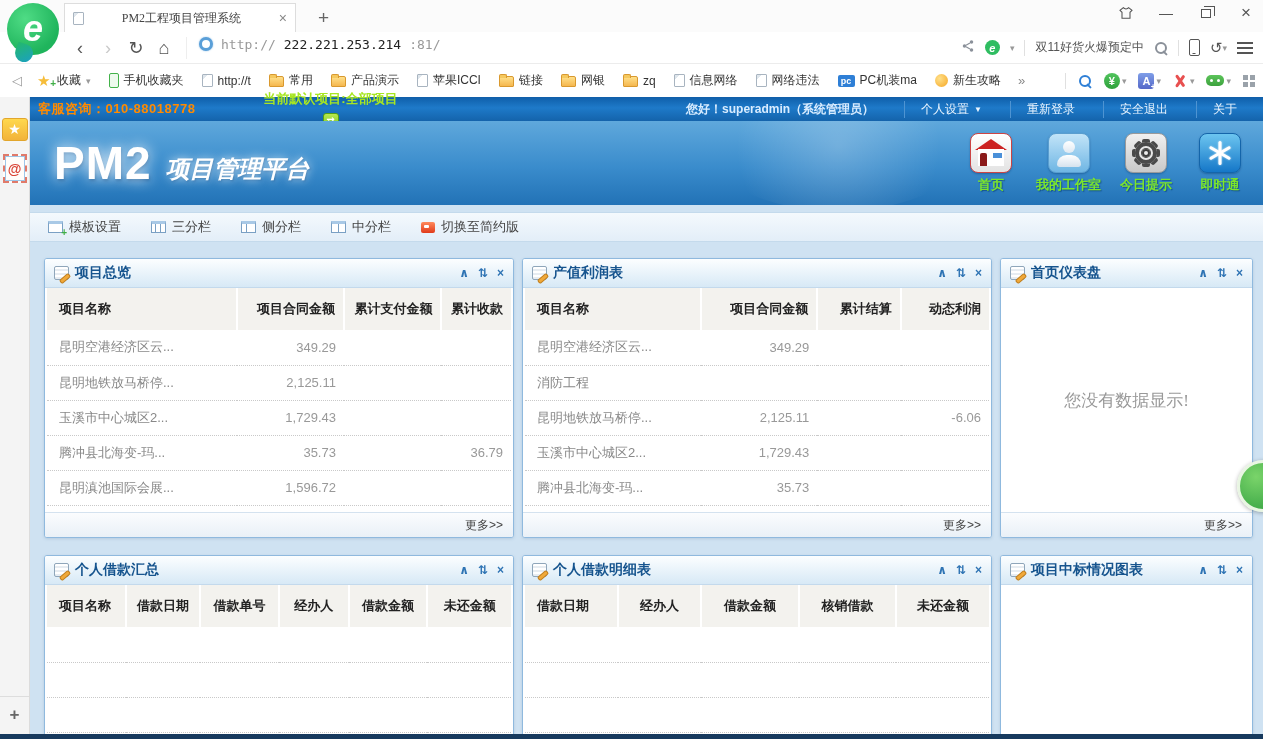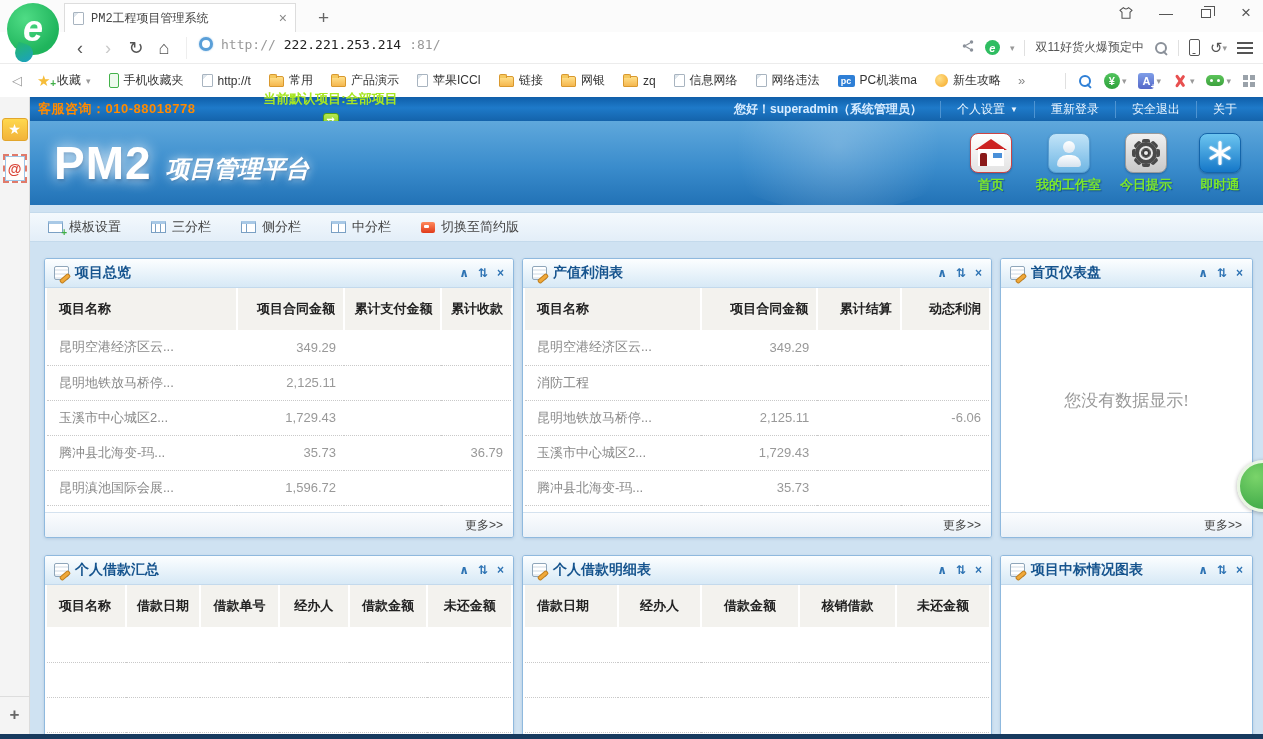--- a/index.html
+++ b/index.html
@@ -11,21 +11,21 @@
   .titlebar { position:relative; height:32px; background:#fbfbfb; display:flex; align-items:flex-end; padding-left:64px; }
   .logo-e { position:absolute; left:7px; top:3px; width:52px; height:52px; border-radius:50%;
             background:radial-gradient(circle at 35% 30%, #4fdc85, #1fb45c 70%); z-index:6;
             display:flex; align-items:center; justify-content:center;
             color:#fff; font-size:36px; font-weight:bold; font-style:italic; }
   .logo-e::after { content:""; position:absolute; left:8px; bottom:-7px; width:18px; height:18px;
             background:linear-gradient(135deg,#23b96a,#1b9fc6); border-radius:2px 50% 50% 50%;
             transform:rotate(20deg); z-index:-1; }
   .tab { width:232px; height:29px; background:#fff; border:1px solid #ddd; border-bottom:none;
          display:flex; align-items:center; gap:7px; padding:0 8px; }
-  .tab-title { flex:1; font-size:12px; color:#444; overflow:hidden; white-space:nowrap; font-family:Liberation Mono, monospace; }
+  .tab-title { flex:1; font-size:12px; color:#444; overflow:hidden; white-space:nowrap; font-family:Liberation Serif, serif;text-align:center; }
   .tab-close { color:#888; font-size:14px; cursor:pointer; }
   .newtab { margin-left:16px; font-size:19px; color:#666; height:29px; display:flex; align-items:center; padding:0 6px; }
   .win-controls { position:absolute; right:8px; top:4px; display:flex; align-items:center; gap:22px; }
   .wc { color:#555; font-size:14px; display:flex; align-items:center; justify-content:center; width:18px; height:18px; }
   .restore-glyph { width:10px; height:9px; border:1.5px solid #555; background:#fff; position:relative; }
   .restore-glyph::before { content:""; position:absolute; top:-4px; left:2px; width:10px; height:9px; border:1.5px solid #555; border-left:none; border-bottom:none; }
 
   
   .addrbar { height:32px; background:#fff; border-bottom:1px solid #ececec; display:flex; align-items:center; padding:0 10px 0 68px; gap:4px; }
   .navbtn { font-size:18px; color:#555; width:24px; text-align:center; line-height:24px; }
@@ -86,21 +86,21 @@
   .side-spacer { flex:1; }
   .side-plus { width:100%; border-top:1px solid #ddd; padding:8px 0 14px; text-align:center; color:#666; font-size:17px; font-weight:bold; }
 
   .main { flex:1; display:flex; flex-direction:column; min-width:0; }
 
   
   .topbar { height:24px; background:linear-gradient(180deg,#0f5ea9,#1e7ac9 45%,#1463ab); display:flex; align-items:center; padding:0 10px 0 8px; gap:8px; white-space:nowrap; }
   .hotline { color:#ff8a00; font-weight:bold; font-size:13px; letter-spacing:.5px; }
   .cur-proj { margin-left:60px; color:#a8e622; font-weight:bold; font-size:13px; display:flex; align-items:center; gap:5px;flex-direction:column; }
   .swap-ic { width:16px; height:15px; background:linear-gradient(#b9e84e,#7ac625); border:1px solid #55a015; border-radius:3px; color:#fff; font-size:10px; line-height:13px; text-align:center; font-weight:bold; }
-  .topbar-right { margin-left:auto; display:flex; align-items:center; gap:0; }
+  .topbar-right { margin-left:auto; display:flex; align-items:center; gap:12px; }
   .greet { color:#d8ecff; font-weight:bold; font-size:12px; padding-right:18px; }
   .tmenu { color:#eaf5ff; font-size:12px; padding:0 16px; border-left:1px solid #4e94d2; display:flex; align-items:center; gap:5px; }
   .tmenu .caret-w { font-size:8px; color:#eaf5ff; }
 
   
   .banner { height:84px; background:linear-gradient(180deg,#5fa8dc 0%,#3a8ccc 55%,#2272b6 100%); position:relative; display:flex; align-items:center; padding:0 14px 0 24px; overflow:hidden; }
   .banner::before { content:""; position:absolute; left:55%; top:-40px; width:260px; height:130px; border-radius:50%; background:radial-gradient(circle,rgba(255,255,255,.22),rgba(255,255,255,0) 70%); }
   .logo-pm2 { font-size:46px; font-weight:bold; color:#fff; letter-spacing:1px;
               text-shadow:0 0 14px rgba(255,255,255,.95), 1px 2px 3px rgba(0,60,120,.45); }
   .logo-sub { margin-left:14px; margin-top:12px; font-size:24px; font-weight:bold; font-style:italic; color:#fff; text-shadow:0 0 10px rgba(255,255,255,.8),1px 1px 2px rgba(0,60,120,.4); }

